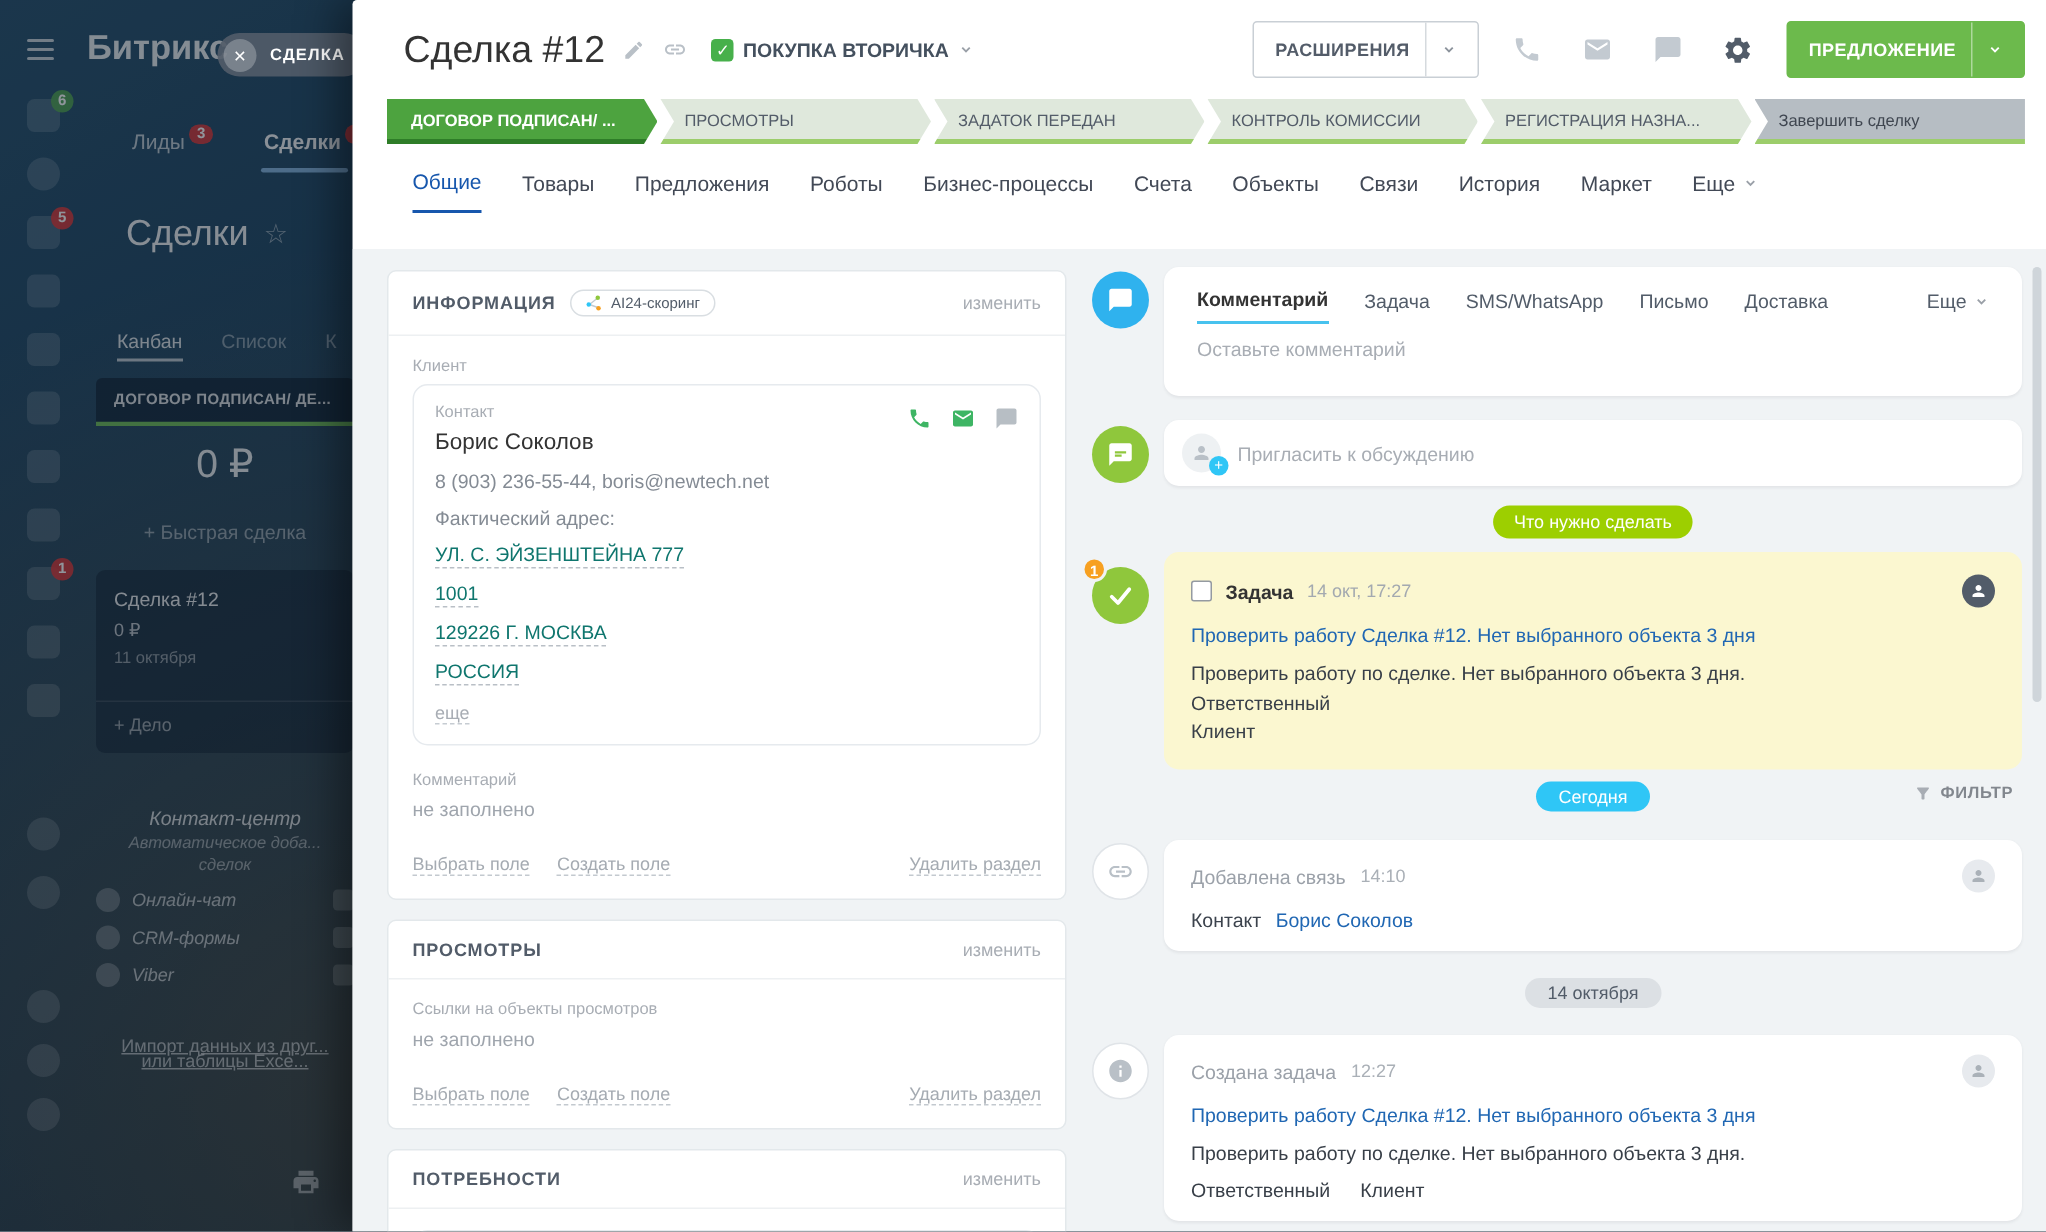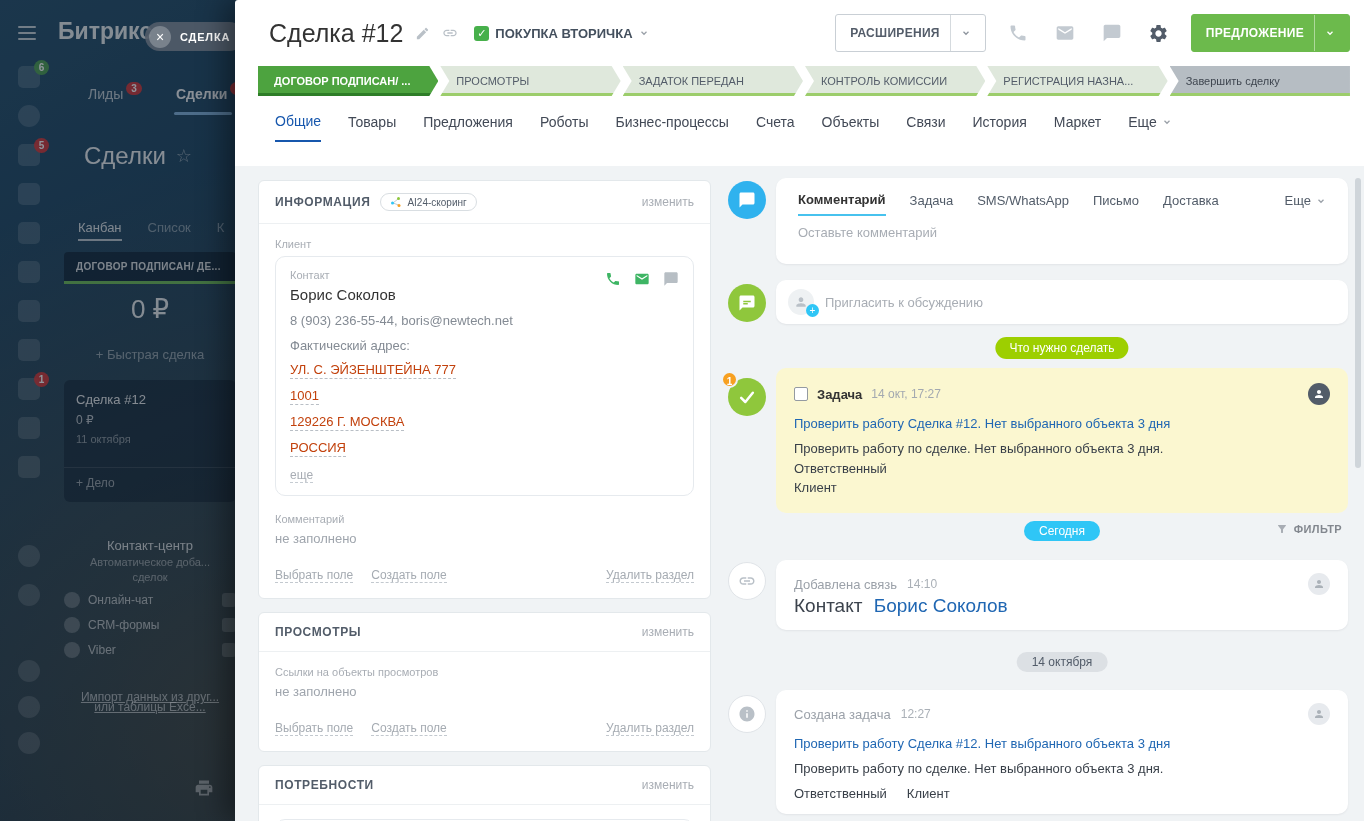--- a/index.html
+++ b/index.html
@@ -110,21 +110,21 @@
     border-radius:12px; padding:2px 9px; font-size:10px; color:#525c69; cursor:pointer; }
   .edit-link { margin-left:auto; font-size:12px; color:#a8adb4; cursor:pointer; }
   .card-body { padding:14px 16px 2px; }
   .f-label { font-size:11px; color:#a8adb4; margin-bottom:6px; }
   .contact-box { border:1px solid #e6eaee; border-radius:10px; padding:12px 14px; position:relative; }
   .c-kind { font-size:11px; color:#a8adb4; }
   .c-name { font-size:15px; color:#333; margin-top:5px; cursor:pointer; }
   .c-icons { position:absolute; top:14px; right:14px; display:flex; gap:13px; }
   .c-icons span { cursor:pointer; }
   .c-line { font-size:13px; color:#848b94; margin-top:10px; }
-  .addr { display:table; font-size:13px; color:#c2410c; margin-top:9px; border-bottom:1px dashed #b9bfc6; padding-bottom:1px; cursor:pointer; }
+  .addr { display:table; font-size:13px; color:#0f766e; margin-top:9px; border-bottom:1px dashed #b9bfc6; padding-bottom:1px; cursor:pointer; }
   .more-link { display:inline-block; margin-top:11px; font-size:12px; color:#a8adb4; border-bottom:1px dashed #c6ccd2; cursor:pointer; }
   .lbl-top { margin-top:17px; }
   .empty-val { font-size:13px; color:#9fa5ad; margin:4px 0 10px; }
   .card-foot { display:flex; padding:10px 16px 15px; font-size:12px; color:#a5abb2; gap:18px; align-items:center; }
   .dashed { border-bottom:1px dashed #c3c9cf; cursor:pointer; }
   .foot-right { margin-left:auto; }
   .needs-box { height:70px; border:1px solid #e6eaee; border-radius:10px; margin:14px 16px 16px; }
 
   
   .rail-circle { position:absolute; left:493px; width:38px; height:38px; border-radius:50%;
@@ -164,21 +164,21 @@
   .tc-body { margin-top:8px; font-size:13px; color:#383f48; line-height:1.5; }
   .date-row { position:absolute; top:355px; left:0; right:0; height:24px; }
   .today-pill { position:absolute; left:50%; transform:translateX(-50%); background:#2fc6f6; color:#fff; font-size:12px;
     padding:3px 15px; border-radius:12px; }
   .filter-btn { position:absolute; right:6px; top:2px; display:flex; align-items:center; gap:6px; font-size:11px;
     font-weight:bold; color:#82878e; text-transform:uppercase; letter-spacing:.4px; cursor:pointer; }
   .ev-card { position:absolute; left:0; right:0; background:#fff; border-radius:10px; padding:13px 18px; }
   .ev-head { display:flex; align-items:center; gap:10px; }
   .ev-title { font-size:13px; color:#9ba1a9; }
   .ev-time { font-size:12px; color:#aab0b7; }
-  .ev-row { font-size:19px; color:#3c434d; }
+  .ev-row { margin-top:11px; font-size:13px; color:#3c434d; }
   .ev-link { color:#2067b3; cursor:pointer; }
   .date-pill2 { position:absolute; top:486px; left:50%; transform:translateX(-50%); background:#dce0e4; color:#525c69;
     font-size:12px; padding:3px 15px; border-radius:12px; white-space:nowrap; }
   .resp-row { margin-top:7px; font-size:13px; color:#383f48; display:flex; gap:20px; }
   .v-scroll { position:absolute; right:3px; top:12px; width:6px; height:290px; background:#cfd5da; border-radius:3px; }
 </style>
 </head>
 <body>
 
 <div class="bg">
@@ -233,21 +233,21 @@
   <div class="abs bg-quick" style="left:64px;top:347px;">+ Быстрая сделка</div>
 
   <div class="abs bg-card" style="left:64px;top:380px;">
     <div class="t">Сделка #12</div>
     <div class="s">0 ₽</div>
     <div class="d">11 октября</div>
     <div class="dv"></div>
     <div class="todo">+ Дело</div>
   </div>
 
-  <div class="abs bg-cc" style="left:64px;top:538px;">
+  <div class="abs bg-cc" style="left:64px;top:538px;font-style:italic;">
     <div class="t">Контакт-центр</div>
     <div class="l">Автоматическое доба...</div>
     <div class="l">сделок</div>
     <div class="row">
         <span class="ic"></span>
         <span>Онлайн-чат</span>
         <span class="ric"></span>
       </div>
     <div class="row">
         <span class="ic"></span>

